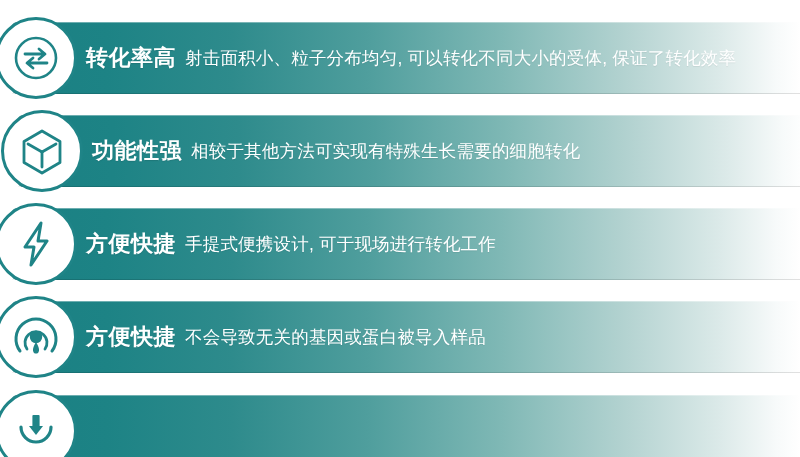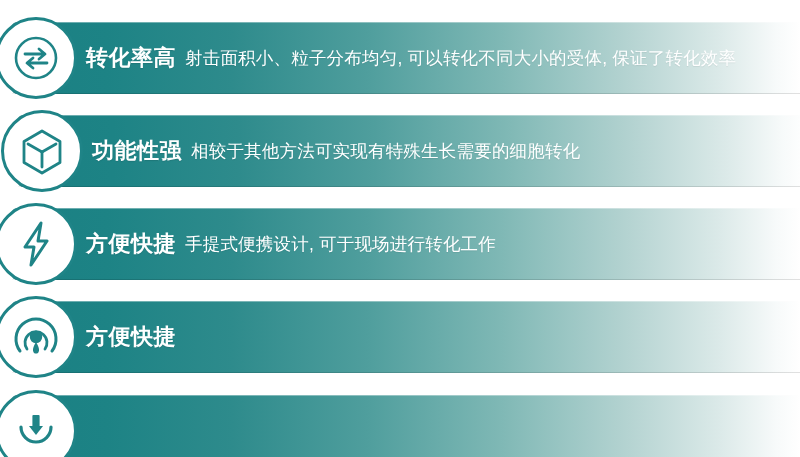--- a/index.html
+++ b/index.html
@@ -183,20 +183,21 @@
     <div class="icon-badge">
       <svg width="56" height="56" viewBox="0 0 56 56" aria-hidden="true">
         <path d="M12 42 A20 20 0 1 1 44 42" fill="none" stroke="#1f8487" stroke-width="3" stroke-linecap="round"></path>
         <path d="M19 40 A11 11 0 1 1 37 40" fill="none" stroke="#1f8487" stroke-width="2.8" stroke-linecap="round"></path>
         <circle cx="28" cy="28" r="6.2" fill="#1f8487"></circle>
         <path d="M28 33 C25 38 24.2 41.5 25.7 43.4 C27 45 29 45 30.3 43.4 C31.8 41.5 31 38 28 33 Z" fill="#1f8487"></path>
       </svg>
     </div>
     <div class="text-wrap">
       <span class="feature-title">方便快捷</span>
+      <span class="feature-desc">不会导致无关的基因或蛋白被导入样品</span>
     </div>
   </div>
 
   <div class="feature-row r4">
     <div class="bar">
       <div class="bar-inner-edge top"></div>
       <div class="bar-inner-edge bot"></div>
     </div>
     <div class="icon-badge">
       <svg width="56" height="56" viewBox="0 0 56 56" aria-hidden="true">

